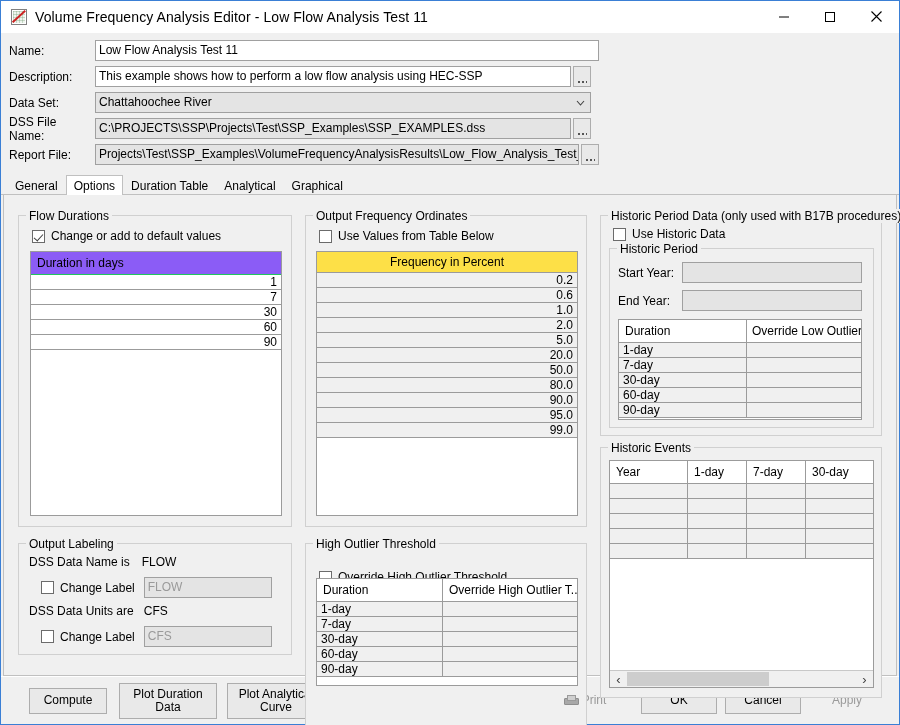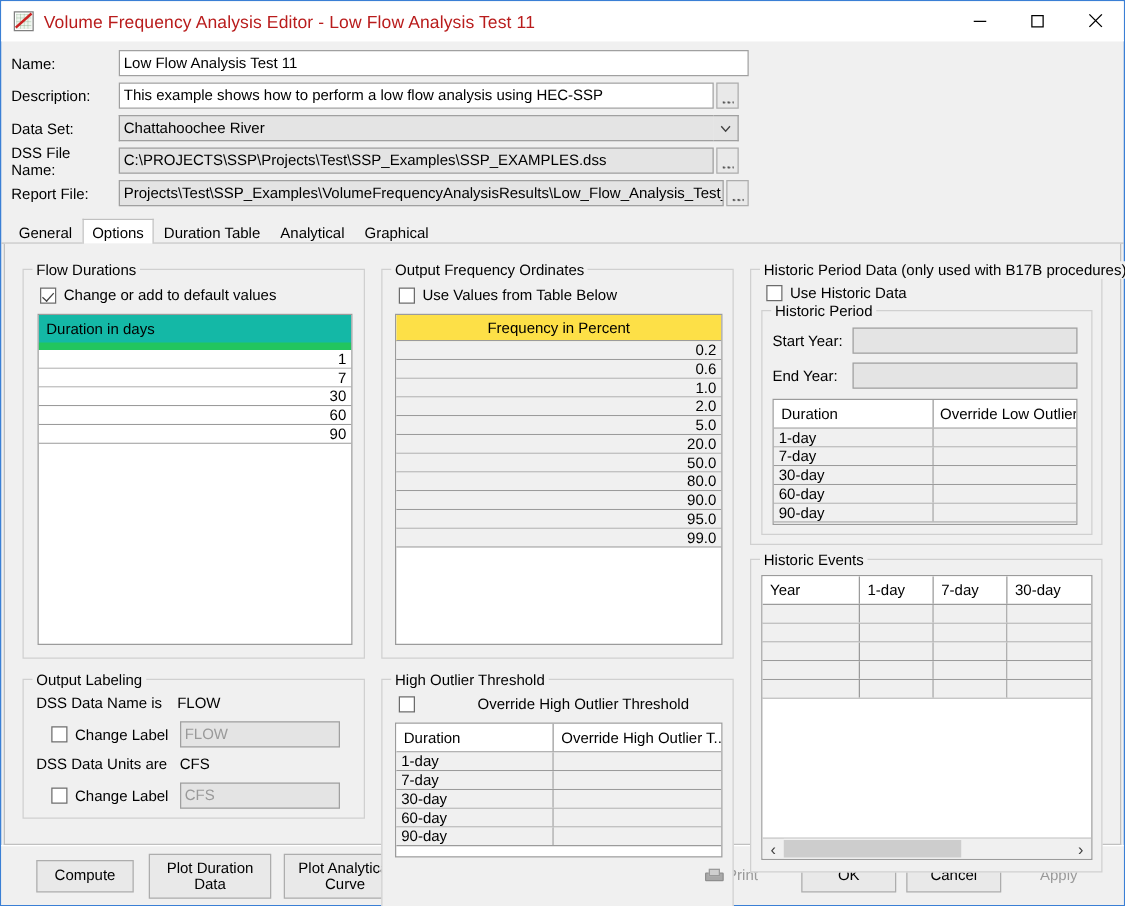--- a/index.html
+++ b/index.html
@@ -37,21 +37,21 @@
       linear-gradient(to right, rgba(120,160,120,.35) 1px, transparent 1px) 0 0/3px 100%,
       linear-gradient(to bottom, rgba(120,160,120,.35) 1px, transparent 1px) 0 0/100% 3px,
       #eef5ee;
   }
   .title-icon::after {
     content: ""; position: absolute; left: 1px; bottom: 1px;
     width: 17px; height: 1.6px; background: #cc2222;
     transform-origin: left bottom; transform: rotate(-42deg);
   }
   .title-text {
-    font-size: 14px; color: #b91c1c; white-space: nowrap;
+    font-size: 14px; color: #000000; white-space: nowrap;
     letter-spacing: .1px;
   }
   .win-controls { margin-left: auto; display: flex; height: 32px; }
   .win-btn {
     width: 46px; height: 32px;
     display: flex; align-items: center; justify-content: center;
     color: #000;
   }
   .win-btn svg { display: block; }
   
@@ -291,21 +291,21 @@
 
   <div class="content">
 
     <div class="group" style="left:14px; top:20px; width:274px; height:312px;">
       <div class="glabel">Flow Durations</div>
       <div class="cb" style="position:absolute;left:13px;top:13px;">
         <span class="cbbox checked"></span>
         <span class="cblabel">Change or add to default values</span>
       </div>
       <div class="tbl" style="left:11px; top:35px; width:252px; height:265px;">
-        <div class="thead" style="background:#14b8a6;border-bottom:6px solid #22c55e;">
+        <div class="thead" style="background:#8b5cf6;border-bottom:1px solid #22c55e;">
           <div class="th" style="border-right:none;padding:4px 6px;">Duration in days</div>
         </div>
         <div class="tr">
             <div class="td right" style="background:#fff;">1</div>
           </div>
         <div class="tr">
             <div class="td right" style="background:#fff;">7</div>
           </div>
         <div class="tr">
             <div class="td right" style="background:#fff;">30</div>
@@ -390,21 +390,21 @@
             <div class="td right">95.0</div>
           </div>
         <div class="tr">
             <div class="td right">99.0</div>
           </div>
       </div>
     </div>
 
     <div class="group" style="left:301px; top:348px; width:282px; height:195px;">
       <div class="glabel">High Outlier Threshold</div>
-      <div class="cb" style="position:absolute;left:13px;top:12px;gap:44px;">
+      <div class="cb" style="position:absolute;left:13px;top:26px;">
         <span class="cbbox"></span>
         <span class="cblabel">Override High Outlier Threshold</span>
       </div>
       <div class="tbl tbl-head-white" style="left:10px; top:34px; width:262px; height:108px;">
         <div class="thead">
           <div class="th" style="flex:0 0 126px;padding:4px 6px;">Duration</div>
           <div class="th" style="padding:4px 6px;">Override High Outlier T...</div>
         </div>
         <div class="tr">
           <div class="td" style="flex:0 0 126px;">1-day</div>

